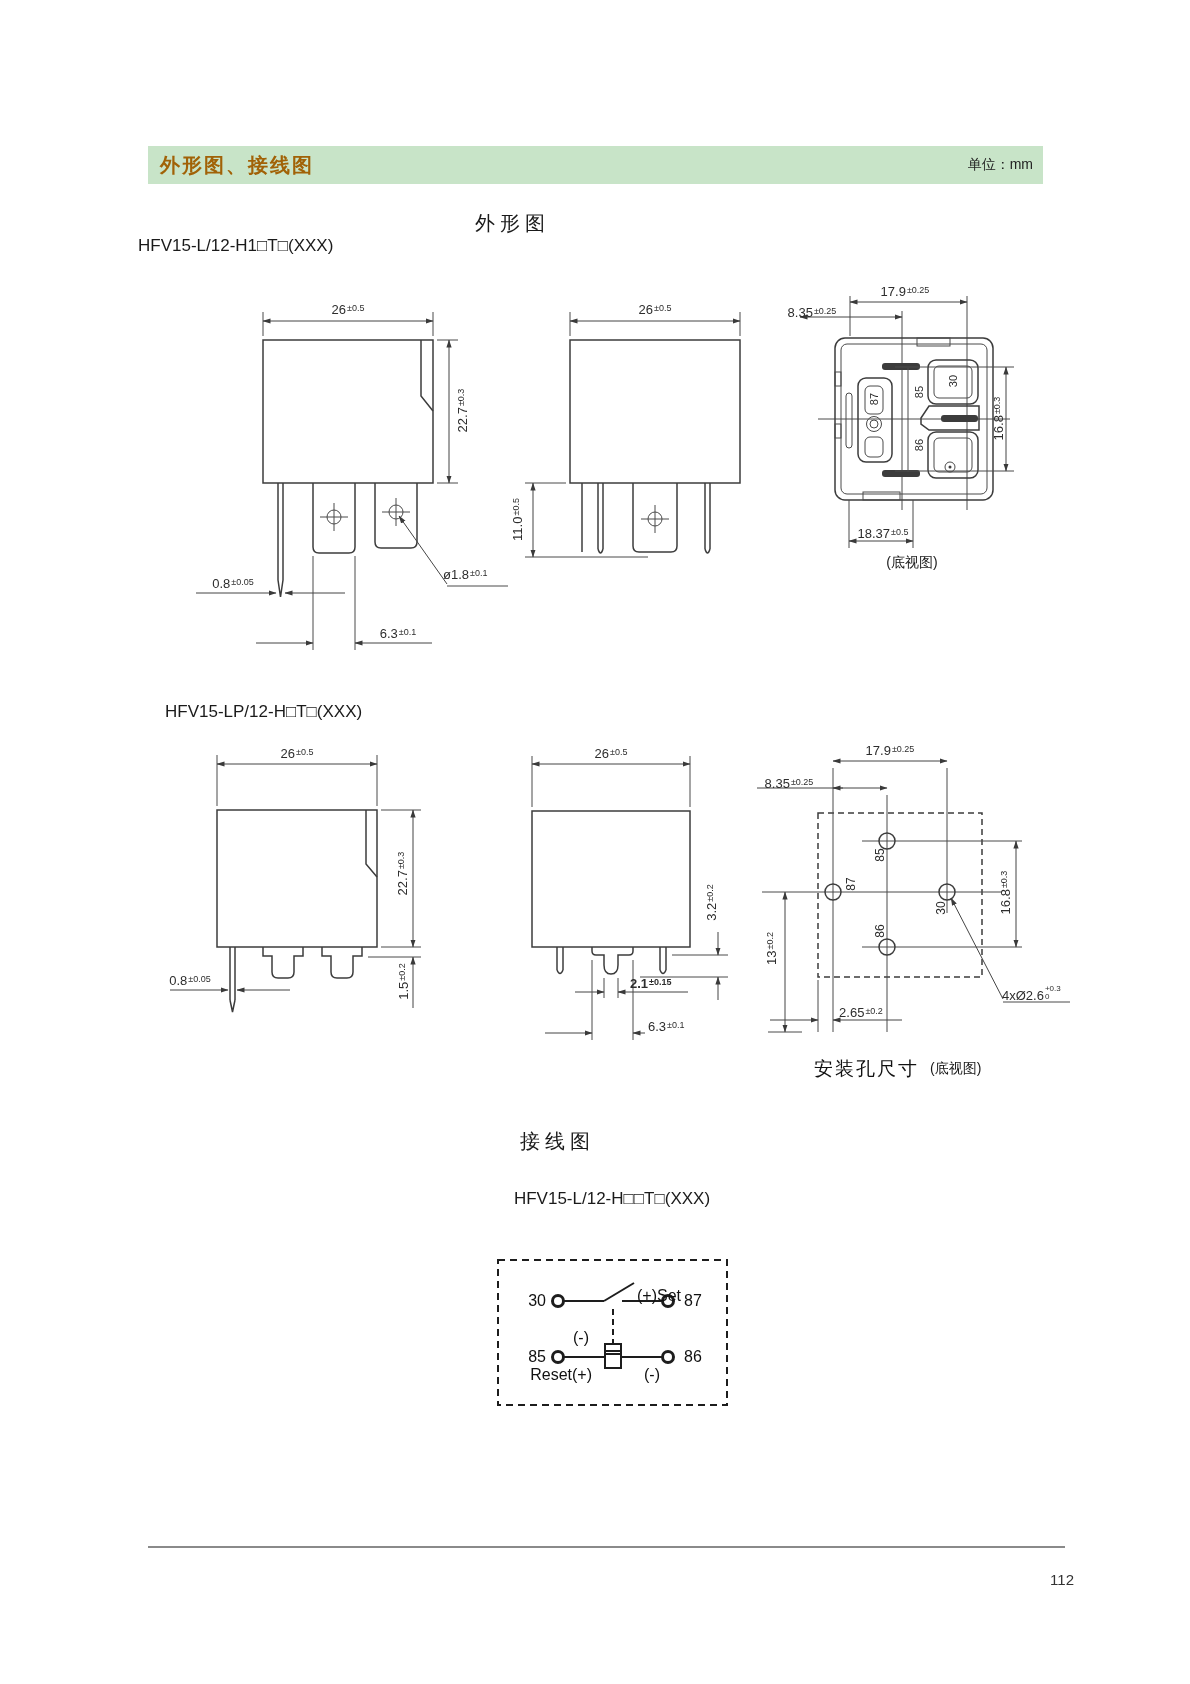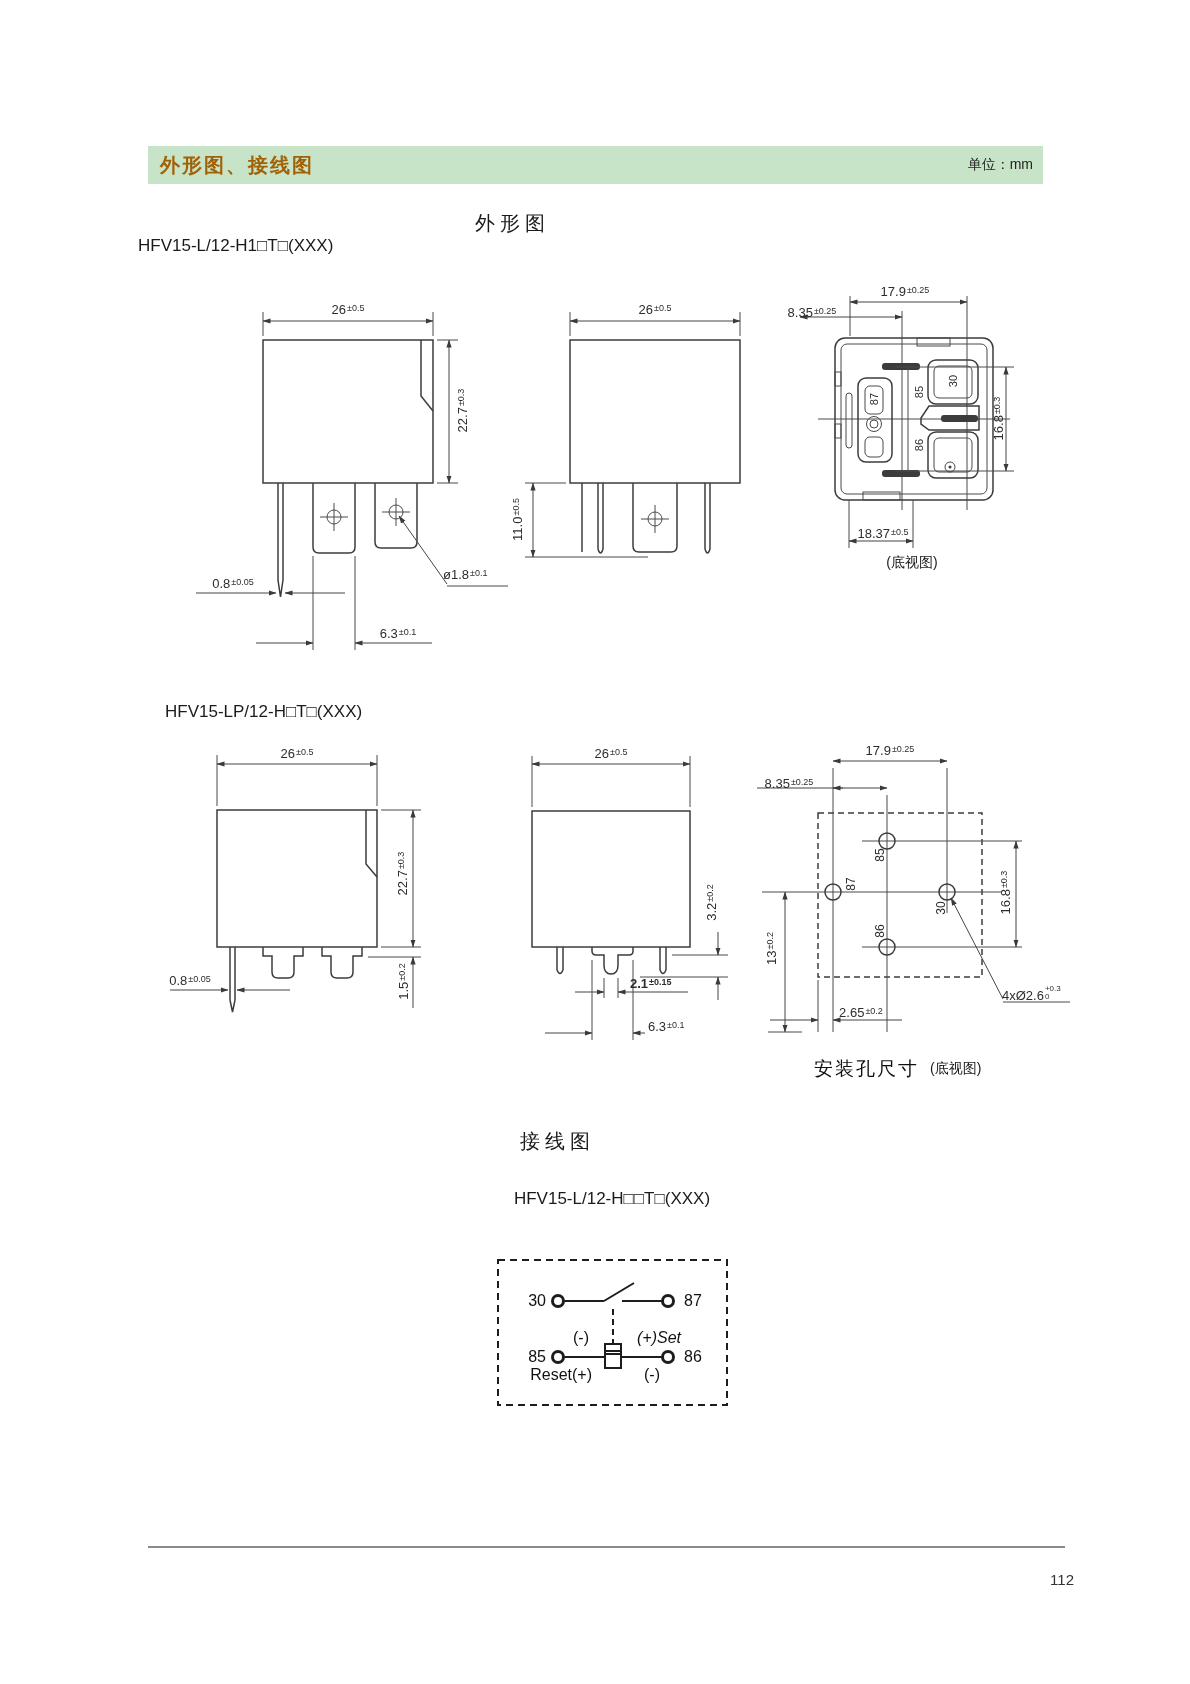--- a/index.html
+++ b/index.html
@@ -281,19 +281,19 @@
   <div class="cap" style="left:930px;top:1060px;width:74px;">(底视图)</div>
 
   <div class="sec-title" style="left:520px;top:1128px;width:200px;">接线图</div>
   <div class="model" style="left:462px;top:1189px;width:300px;text-align:center;">HFV15-L/12-H□□T□(XXX)</div>
 
   <div class="wlab rgt" style="left:512px;top:1292px;width:34px;">30</div>
   <div class="wlab" style="left:684px;top:1292px;width:34px;">87</div>
   <div class="wlab rgt" style="left:512px;top:1348px;width:34px;">85</div>
   <div class="wlab" style="left:684px;top:1348px;width:34px;">86</div>
   <div class="wlab ctr" style="left:566px;top:1329px;width:30px;">(-)</div>
-  <div class="wlab" style="left:637px;top:1329px;width:60px;font-style:italic;">(+)Set</div>
+  <div class="wlab" style="left:637px;top:1287px;width:60px;">(+)Set</div>
   <div class="wlab" style="left:512px;top:1366px;width:80px;text-align:right;">Reset(+)</div>
   <div class="wlab ctr" style="left:637px;top:1366px;width:30px;">(-)</div>
 
   <div class="pageno rgt" style="left:1016px;top:1571px;width:58px;">112</div>
 
 </div>
 
 </body></html>

